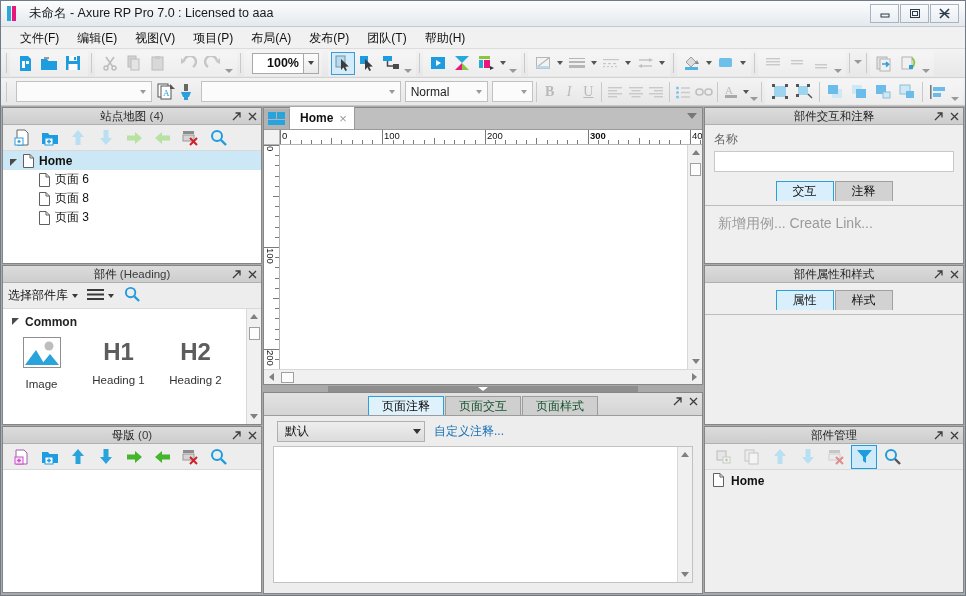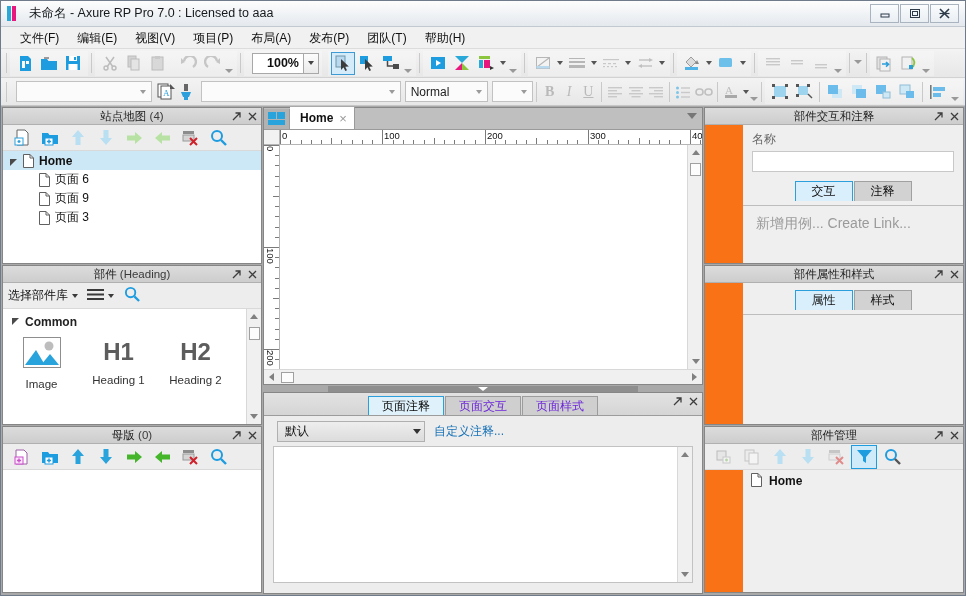--- a/index.html
+++ b/index.html
@@ -163,21 +163,21 @@
         color: #3d3d3d; }
   .panel-toolbar {
     height: 26px; flex: 0 0 26px; display: flex; align-items: center;
     background: #ededed; padding-left: 6px; gap: 2px;
     border-bottom: 1px solid #d9d9d9;
   }
   .pt-btn { width: 26px; height: 24px; display: flex; align-items: center; justify-content: center;
             border: 1px solid transparent; }
   .pt-btn.sel { border: 1px solid #1e9ce0; background: #cfeaf9; }
   .panel-body { flex: 1; background: #fff; min-height: 0; overflow: hidden; position: relative; }
-  .panel-body.grey { background: #efefef; margin-left: 38px; }
+  .panel-body.grey { background: #efefef; }
 
   
   .tree-row {
     height: 19px; display: flex; align-items: center; padding-left: 6px; gap: 5px;
     font-size: 12px; color: #111;
   }
   .tree-row.sel { background: #cce8f6; }
   .tree-row.sel .tlabel { font-weight: bold; }
   .tree-row.child { padding-left: 36px; }
   .tri { width: 9px; height: 9px; display: block; }
@@ -269,21 +269,21 @@
                           border-right: 5px solid transparent; border-top: 4px solid #fff; }
 
   
   .notes-panel { flex: 0 0 202px; height: 202px; display: flex; flex-direction: column;
                  border: 1px solid #868686; background: #ededed; }
   .notes-tabs { height: 23px; flex: 0 0 23px; position: relative;
                 background: linear-gradient(#e2e2e2,#d5d5d5);
                 display: flex; align-items: flex-end; justify-content: center; gap: 1px;
                 border-bottom: 1px solid #9c9c9c; }
   .ntab { height: 19px; padding: 0 13px; display: flex; align-items: center;
-          font-size: 12px; color: #6d28d9; background: #cfcfcf;
+          font-size: 12px; color: #14532d; background: #cfcfcf;
           border: 1px solid #9c9c9c; border-bottom: none; }
   .ntab.active { background: #dff1fb; border-color: #2a9fdc; color: #0b0b0b; }
   .notes-actions { position: absolute; right: 3px; top: 2px; display: flex; gap: 5px; }
   .notes-ctl { height: 30px; flex: 0 0 30px; display: flex; align-items: center;
                padding-left: 13px; gap: 9px; background: #ededed; }
   .notes-select {
     width: 148px; height: 21px; border: 1px solid #b0b0b0;
     background: linear-gradient(#eeeeee,#dcdcdc);
     display: flex; align-items: center; padding: 0 3px 0 7px; font-size: 12px; color: #111;
   }
@@ -831,21 +831,21 @@
             </span>
             <span class="tlabel">页面 6</span>
           </div>
           <div class="tree-row child">
             <span class="pageicon">
               <svg width="11" height="14" viewBox="0 0 11 14">
                   <path d="M0.5 0.5 H7 L10.5 4 V13.5 H0.5 Z" fill="#fff" stroke="#606060"></path>
                   <path d="M7 0.5 V4 H10.5" fill="none" stroke="#606060"></path>
                 </svg>
             </span>
-            <span class="tlabel">页面 9</span>
+            <span class="tlabel">页面 8</span>
           </div>
           <div class="tree-row child">
             <span class="pageicon">
               <svg width="11" height="14" viewBox="0 0 11 14">
                   <path d="M0.5 0.5 H7 L10.5 4 V13.5 H0.5 Z" fill="#fff" stroke="#606060"></path>
                   <path d="M7 0.5 V4 H10.5" fill="none" stroke="#606060"></path>
                 </svg>
             </span>
             <span class="tlabel">页面 3</span>
           </div>
@@ -1049,21 +1049,21 @@
               <div class="tick" style="left: 215px; height: 4px;"></div>
               <div class="tick" style="left: 225px; height: 4px;"></div>
               <div class="tick" style="left: 236px; height: 4px;"></div>
               <div class="tick" style="left: 246px; height: 4px;"></div>
               <div class="tick" style="left: 256px; height: 6px;"></div>
               <div class="tick" style="left: 267px; height: 4px;"></div>
               <div class="tick" style="left: 277px; height: 4px;"></div>
               <div class="tick" style="left: 287px; height: 4px;"></div>
               <div class="tick" style="left: 297px; height: 4px;"></div>
               <div class="tick" style="left: 308px; height: 15px;"></div>
-              <div class="lab" style="left: 308px;">300</div>
+              <div class="lab" style="left: 308px; font-weight: bold;">300</div>
               <div class="tick" style="left: 318px; height: 4px;"></div>
               <div class="tick" style="left: 328px; height: 4px;"></div>
               <div class="tick" style="left: 338px; height: 4px;"></div>
               <div class="tick" style="left: 348px; height: 4px;"></div>
               <div class="tick" style="left: 359px; height: 6px;"></div>
               <div class="tick" style="left: 369px; height: 4px;"></div>
               <div class="tick" style="left: 379px; height: 4px;"></div>
               <div class="tick" style="left: 389px; height: 4px;"></div>
               <div class="tick" style="left: 400px; height: 4px;"></div>
               <div class="tick" style="left: 410px; height: 15px;"></div>

